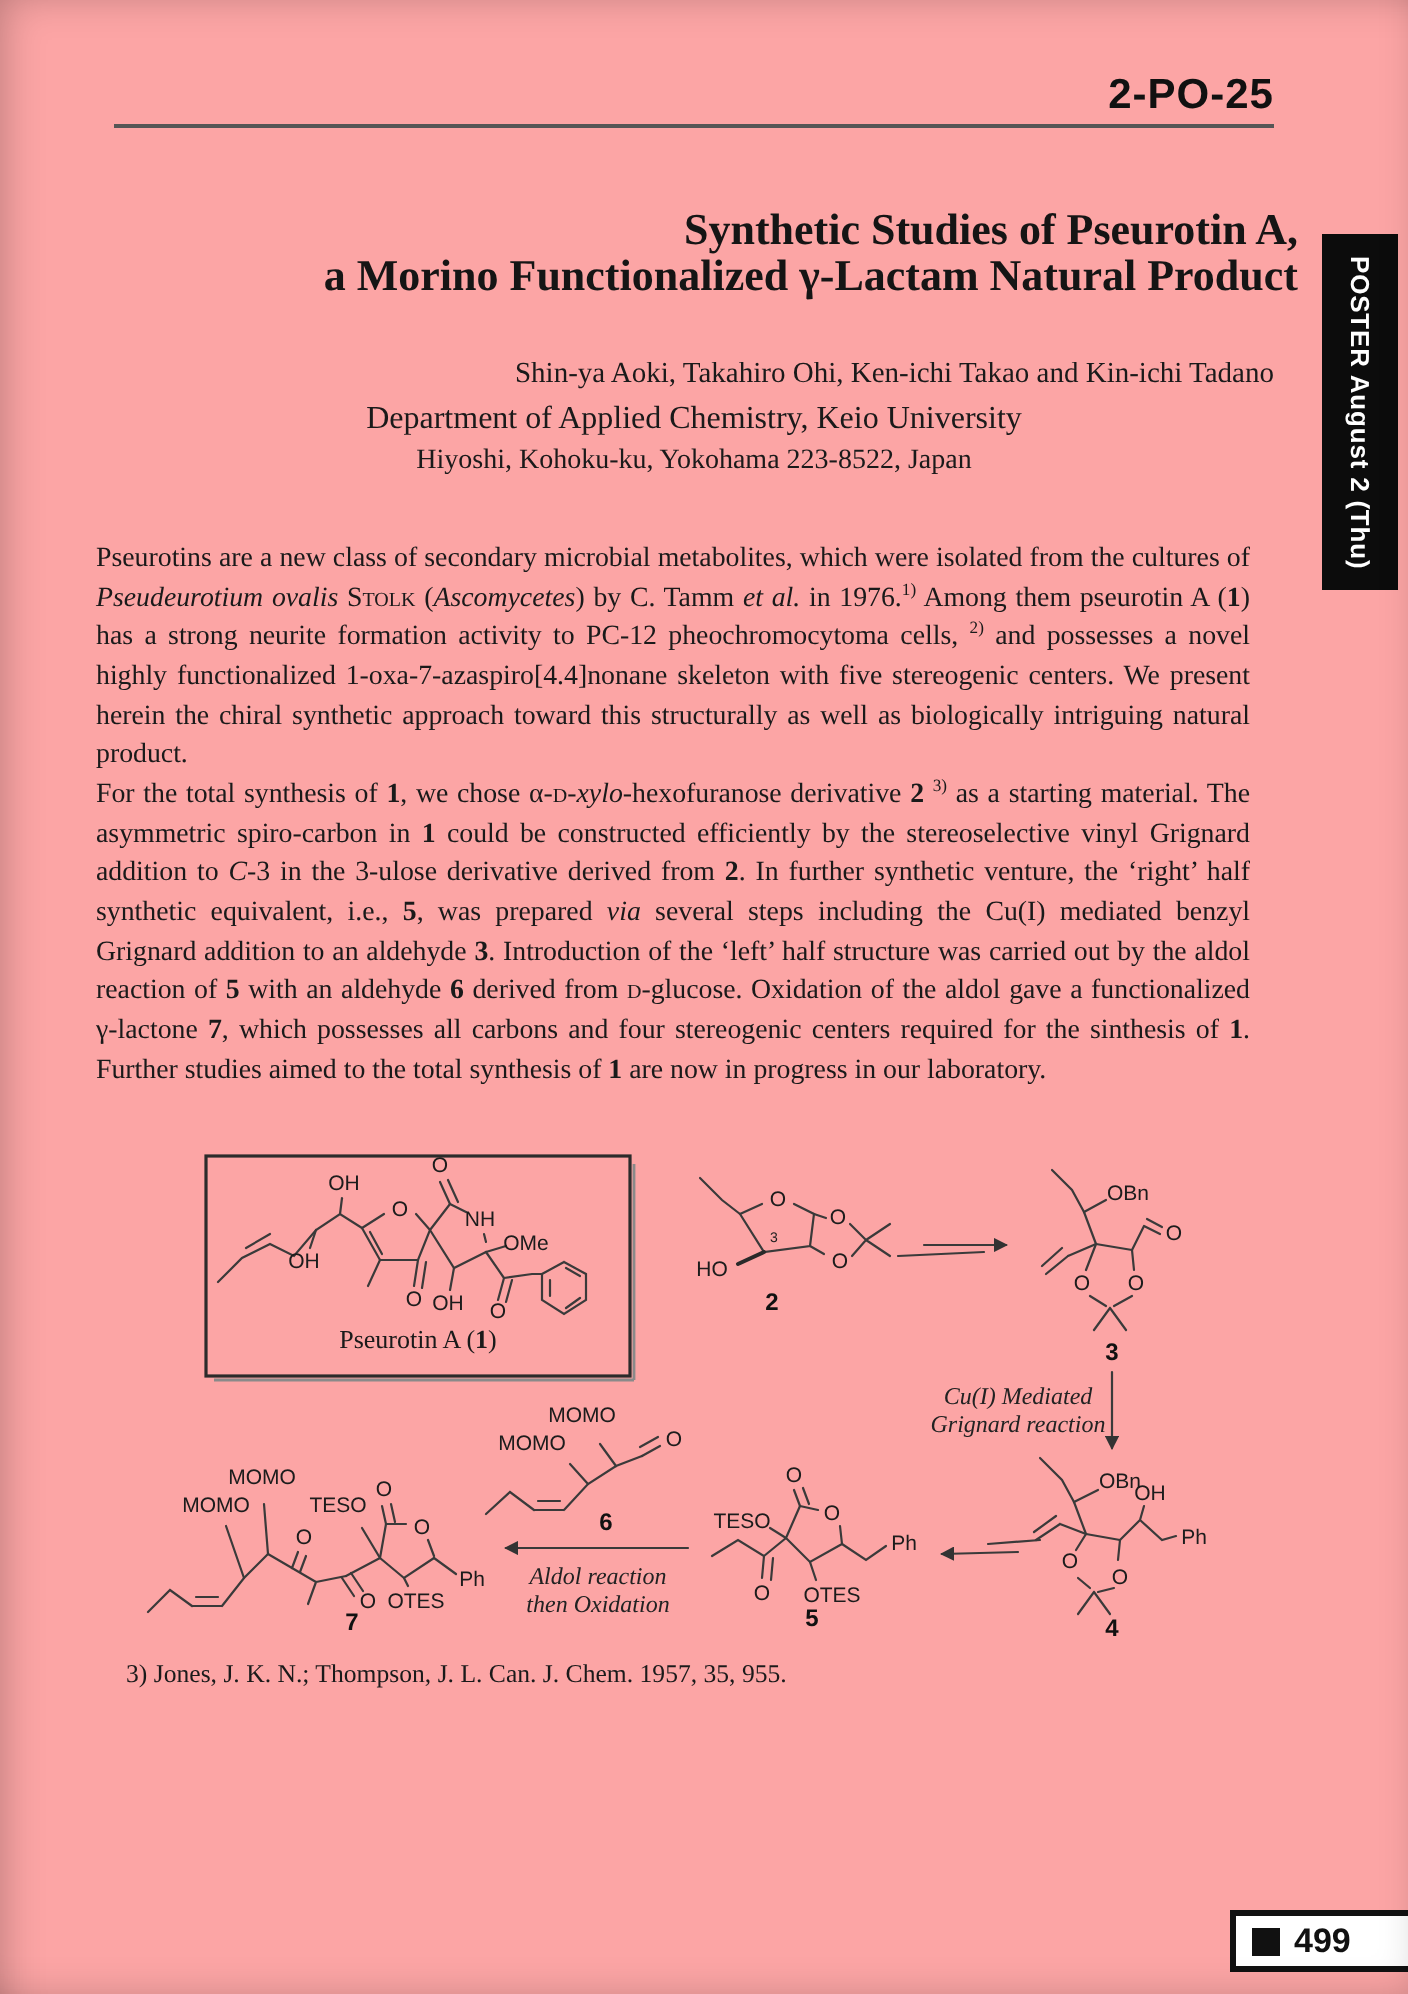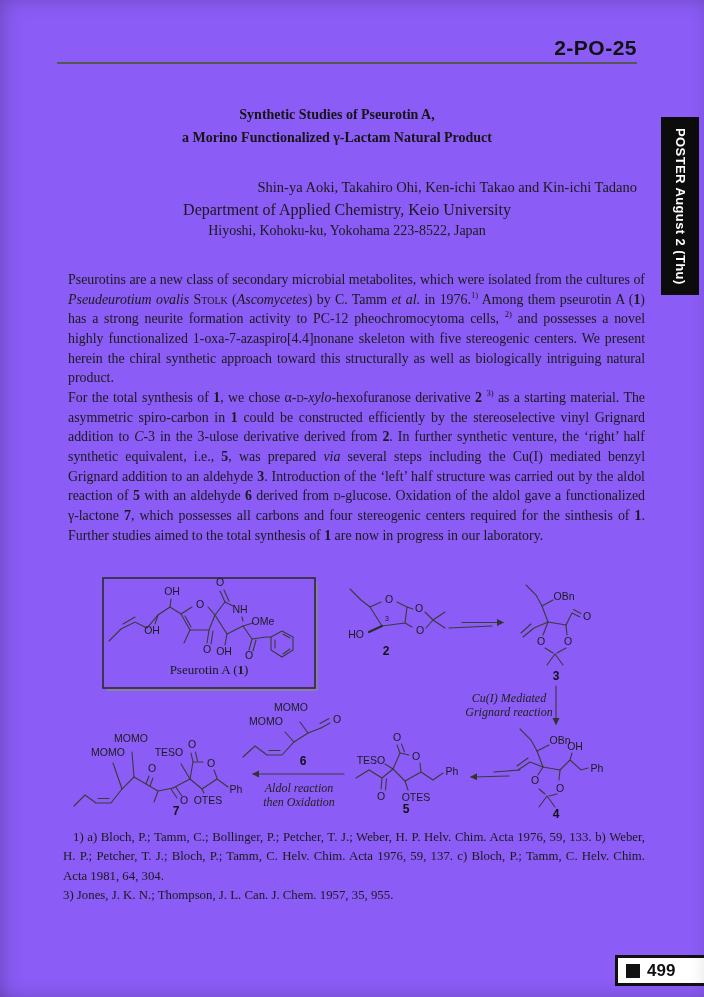--- a/index.html
+++ b/index.html
@@ -1,42 +1,42 @@
 <!DOCTYPE html>
 <html><head>
 <meta charset="utf-8">
 <style>
   html,body{margin:0;padding:0;background:#8f8f8d;}
   .page{
     width:704px;height:997px;position:relative;margin:0 auto;
-    background:#8b5cf6;overflow:hidden;
+    background:#fca5a5;overflow:hidden;
     font-family:"Liberation Serif","DejaVu Serif",serif;color:#1a1a1a;
   }
   .page::before{
     content:"";position:absolute;inset:0;pointer-events:none;z-index:5;
     box-shadow:inset 14px 10px 22px -14px rgba(0,0,0,.28), inset -8px -12px 20px -14px rgba(0,0,0,.22);
   }
   .header-code{
     position:absolute;top:36px;left:0;width:637px;text-align:right;
     font-family:"Liberation Sans","DejaVu Sans",sans-serif;
     font-weight:bold;font-size:21px;letter-spacing:.5px;color:#111;
   }
   .top-rule{position:absolute;top:62px;left:57px;width:580px;height:2px;background:#565656;}
   .side-banner{
     position:absolute;left:661px;top:117px;width:38px;height:178px;background:#0c0c0c;
     color:#fff;writing-mode:vertical-rl;display:flex;align-items:center;justify-content:center;
     font-family:"Liberation Sans","DejaVu Sans",sans-serif;font-weight:bold;font-size:13px;
     letter-spacing:.4px;white-space:nowrap;
   }
-  .title-block{position:absolute;left:47px;top:103px;width:580px;text-align:center;
-    font-weight:bold;font-size:14px;line-height:23px;color:#151515;}
+  .title-block{position:absolute;left:69px;top:103px;width:580px;text-align:right;
+    font-weight:bold;font-size:22px;line-height:23px;color:#151515;}
   .authors{position:absolute;left:57px;top:179px;width:580px;text-align:right;font-size:14.5px;}
   .affil1{position:absolute;left:57px;top:201px;width:580px;text-align:center;font-size:16px;}
   .affil2{position:absolute;left:57px;top:223px;width:580px;text-align:center;font-size:14px;}
-  .abstract{position:absolute;left:68px;top:270px;width:577px;
+  .abstract{position:absolute;left:48px;top:270px;width:577px;
     font-size:13.9px;line-height:19.65px;text-align:justify;font-family:Liberation Serif, serif;}
   .abstract p{margin:0;}
   sup{font-size:.62em;vertical-align:super;line-height:0;}
   .refs{position:absolute;left:63px;top:828px;width:582px;font-size:12.8px;line-height:19.3px;text-align:justify;}
   .refs p{margin:0;}
   .refs p.first{text-indent:10px;}
   .scheme{position:absolute;left:0;top:568px;width:704px;height:268px;}
   .bond{stroke:#3a3a3a;stroke-width:1.1;fill:none;stroke-linecap:round;}
   .bold-bond{stroke:#2a2a2a;stroke-width:2;fill:none;stroke-linecap:round;}
   .boxline{stroke:#2b2b2b;stroke-width:1.6;fill:none;}
@@ -230,21 +230,20 @@
       <text class="atom" x="211" y="767">O</text>
       <text class="atom" x="152" y="772">O</text>
       <text class="atom" x="184" y="804">O</text>
       <text class="atom" x="208" y="804">OTES</text>
       <text class="atom" x="236" y="793">Ph</text>
       <text class="cnum" x="176" y="815">7</text>
     </g>
   </svg>
 
   <div class="refs">
-    <p class="first">1) a) Bloch, P.; Tamm, C.; Bollinger, P.; Petcher, T. J.; Weber, H. P. Helv. Chim. Acta 1976, 59, 133. b) Weber, H. P.; Petcher, T. J.; Bloch, P.; Tamm, C. Helv. Chim. Acta 1976, 59, 137. c) Bloch, P.; Tamm, C. Helv. Chim. Acta 1981, 64, 304.</p>
     <p>3) Jones, J. K. N.; Thompson, J. L. Can. J. Chem. 1957, 35, 955.</p>
   </div>
 
   <div class="footer-box">
     <div class="footer-square"></div>
     <div class="footer-num">499</div>
   </div>
 
 </div>
 

